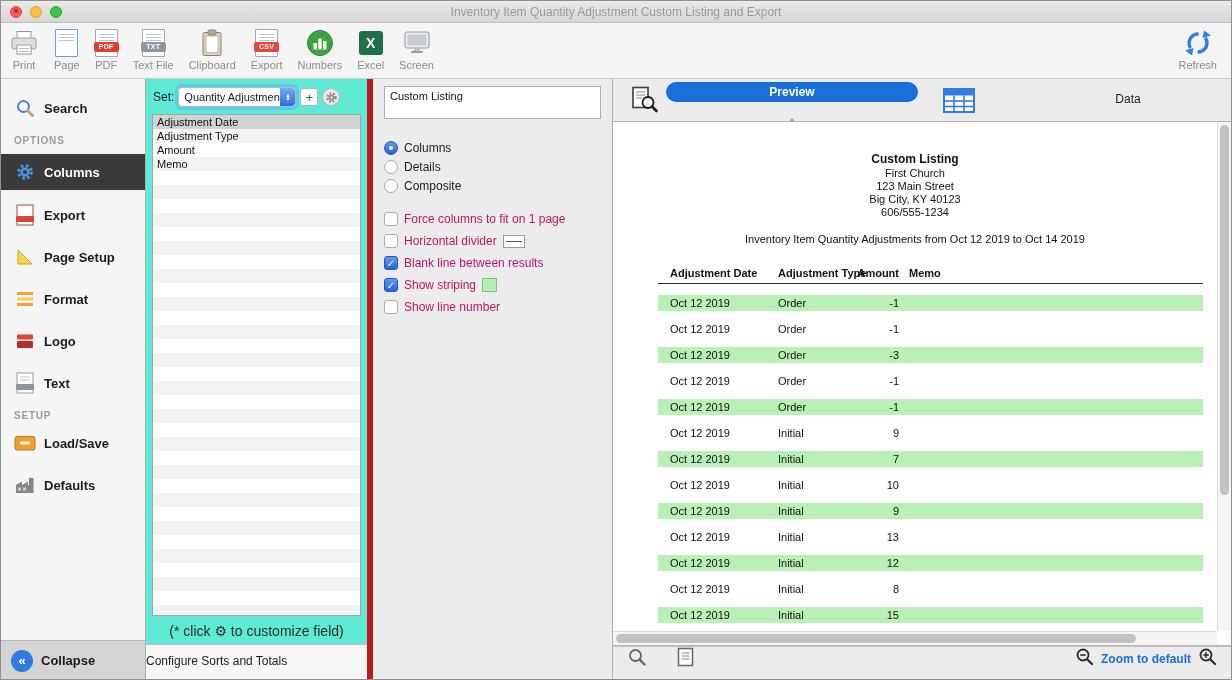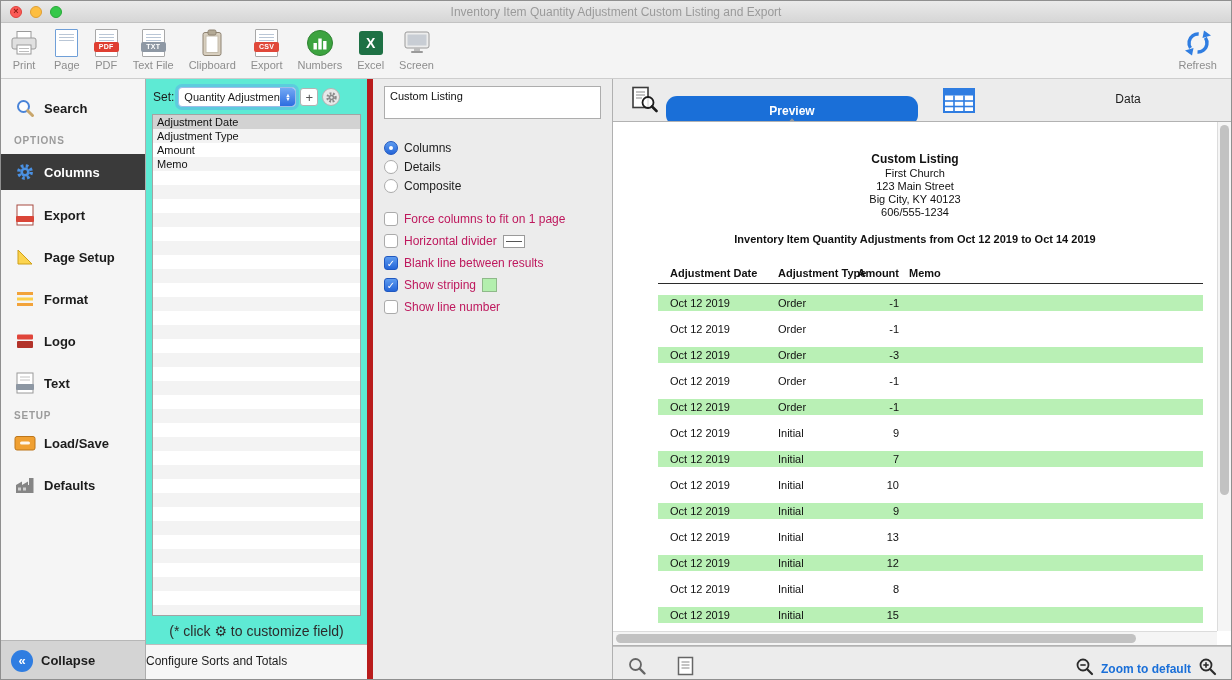--- a/index.html
+++ b/index.html
@@ -109,54 +109,54 @@
   .check.checked .cbox::after { content:"\2713"; }
   .divider-swatch { width:22px; height:13px; background:#fff; border:1px solid #9a9a9a;
           display:flex; align-items:center; }
   .divider-swatch::after { content:""; height:1px; background:#555; flex:1; margin:0 2px; }
   .green-swatch { width:15px; height:14px; border:1px solid #8fb98a; background:#b3efae; }
 
   
   .preview-panel { flex:1; display:flex; flex-direction:column; background:#ececec; min-width:0; }
   .pv-tabbar { height:42px; position:relative; flex:0 0 42px; }
   .pv-doc-ic { position:absolute; left:18px; top:7px; }
-  .pv-pill { position:absolute; left:53px; top:17px; width:252px; height:30px; background:#1a6fd8;
+  .pv-pill { position:absolute; left:53px; top:3px; width:252px; height:20px; background:#1a6fd8;
              border-radius:11px; color:#fff; font-size:12px; font-weight:bold; display:flex;
              align-items:center; justify-content:center; }
   .pv-caret { position:absolute; left:172px; top:33px; }
   .pv-grid-ic { position:absolute; left:330px; top:9px; }
   .pv-data { position:absolute; left:460px; top:13px; font-size:12px; color:#1c1c1c;
              width:110px; text-align:center; }
   .pv-content { flex:1; background:#fff; border:1px solid #b2b2b2; border-left:none;
                 border-right:none; position:relative; overflow:hidden; }
   .report { position:absolute; left:0; top:0; right:14px; bottom:14px; overflow:hidden;
             font-size:11px; color:#111; }
   .rp-head { text-align:center; padding-top:30px; line-height:13px; }
   .rp-title { font-size:12px; font-weight:bold; line-height:15px; }
-  .rp-sub { text-align:center; margin-top:14px;font-weight:bold; }
+  .rp-sub { text-align:center; margin-top:14px; }
   .rp-hrow { position:relative; height:15px; margin-top:22px; font-weight:bold; }
   .rp-rule { height:1px; background:#2b2b2b; margin-left:45px; width:545px; margin-top:1px; }
   .rp-rows { margin-top:12px; }
   .rp-row { position:relative; height:14px; line-height:14px; margin-bottom:12px; }
   .rp-row:nth-child(odd)::before { content:""; position:absolute; left:45px; width:545px;
             top:-1px; bottom:-1px; background:#b9f0b5; }
   .c-date { position:absolute; left:57px; }
   .c-type { position:absolute; left:165px; }
   .c-amount { position:absolute; left:220px; width:66px; text-align:right; }
   .c-memo { position:absolute; left:296px; }
   .vscroll { position:absolute; right:0; top:0; bottom:14px; width:14px; background:#f5f5f5;
              border-left:1px solid #dcdcdc; }
   .vscroll .thumb { position:absolute; left:2px; top:3px; width:9px; height:370px;
              background:#c2c2c2; border-radius:5px; }
   .hscroll { position:absolute; left:0; right:14px; bottom:0; height:14px; background:#f5f5f5;
              border-top:1px solid #dcdcdc; }
   .hscroll .thumb { position:absolute; top:2px; left:3px; height:9px; width:520px;
              background:#c2c2c2; border-radius:5px; }
   .pv-bottom { height:34px; flex:0 0 34px; background:#ececec; border-top:1px solid #c3c3c3;
-             display:flex; align-items:flex-end; padding:0 14px; gap:30px; }
+             display:flex; align-items:flex-start; padding:0 14px; gap:30px; }
   .pv-bottom .right { margin-left:auto; display:flex; align-items:center; gap:7px; }
   .zoom-label { font-size:12px; color:#1a6fd8; font-weight:bold; }
 </style>
 </head>
 <body>
 
 <div class="window">
 
   <div class="titlebar">
     <div class="traffic">

